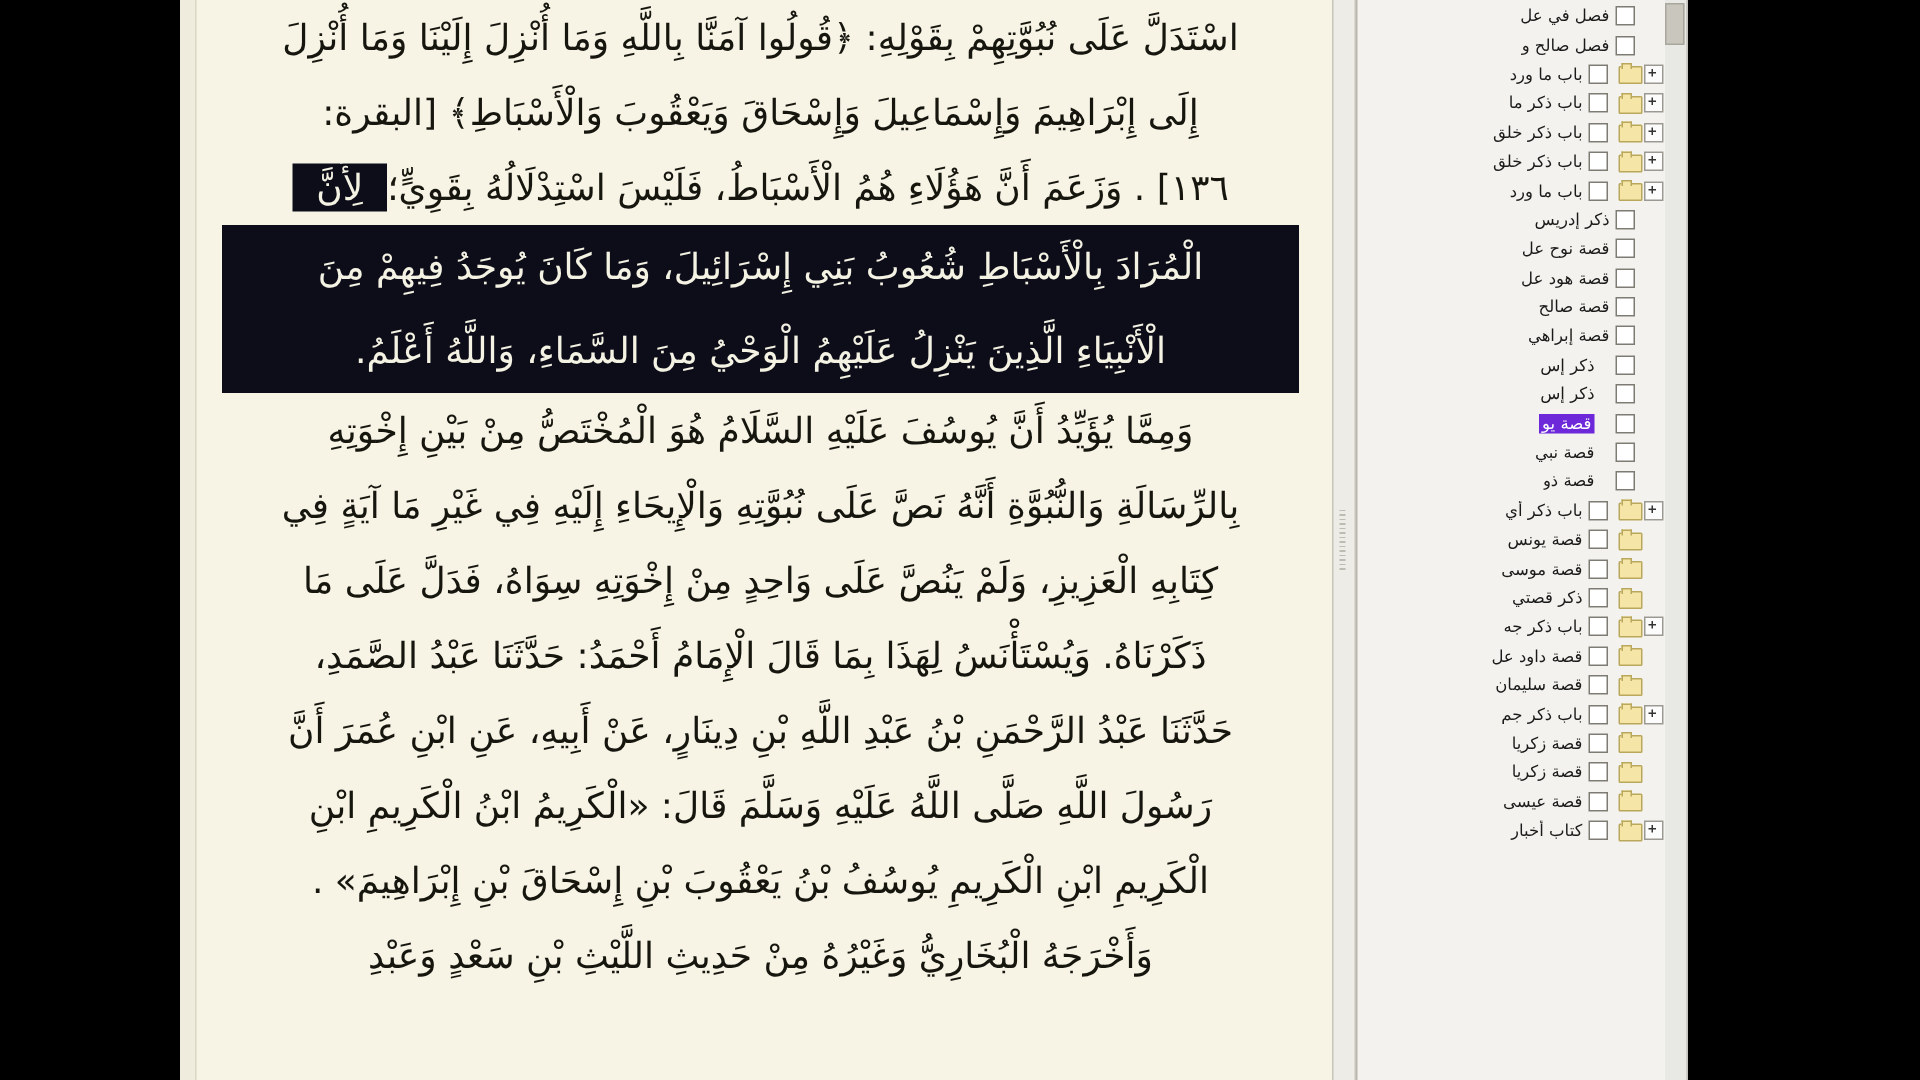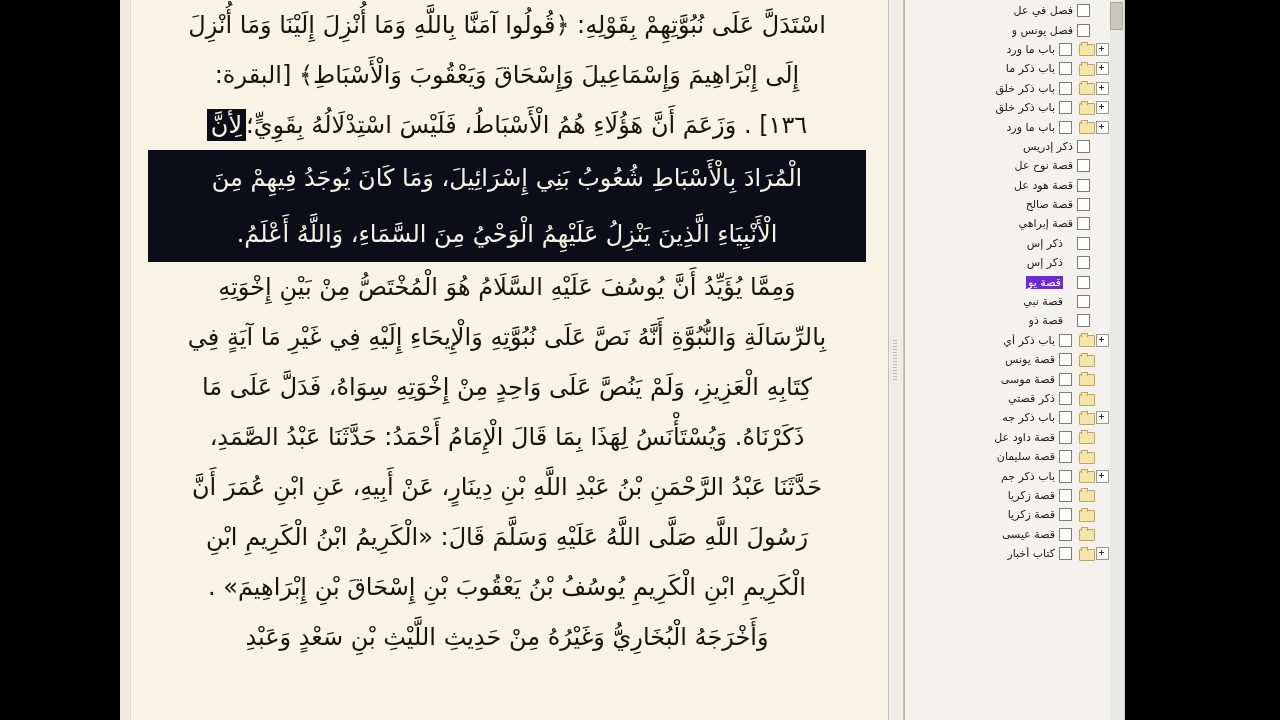--- a/index.html
+++ b/index.html
@@ -184,21 +184,21 @@
     font-size: 24px;
     line-height: 50px;
     color: #16160f;
     text-align: center;
     white-space: nowrap;
     letter-spacing: 0px;
   }
   .hl {
     background: #0d0d1a;
     color: #f4f2e3;
-    padding: 2px 4px;
+    padding: 2px 16px;
   }
   .blk-line {
     background: #0d0d1a;
     color: #f4f2e3;
     display: block;
     padding: 3px 18px;
     margin: 0 0 0 0;
   }
   .pane-left-edge {
     position: absolute;
@@ -224,21 +224,21 @@
       </div>
       <div class="tree-list" id="tree-list">
           <div class="tree-row">
             <span class="expander hide"></span>
             <span class="chk"></span>
             <span class="label">فصل في عل</span>
           </div>
           <div class="tree-row">
             <span class="expander hide"></span>
             <span class="chk"></span>
-            <span class="label">فصل يونس و</span>
+            <span class="label">فصل صالح و</span>
           </div>
           <div class="tree-row">
             <span class="expander"></span>
             <span class="folder">
               <i></i>
             </span>
             <span class="chk"></span>
             <span class="label">باب ما ورد</span>
           </div>
           <div class="tree-row">

